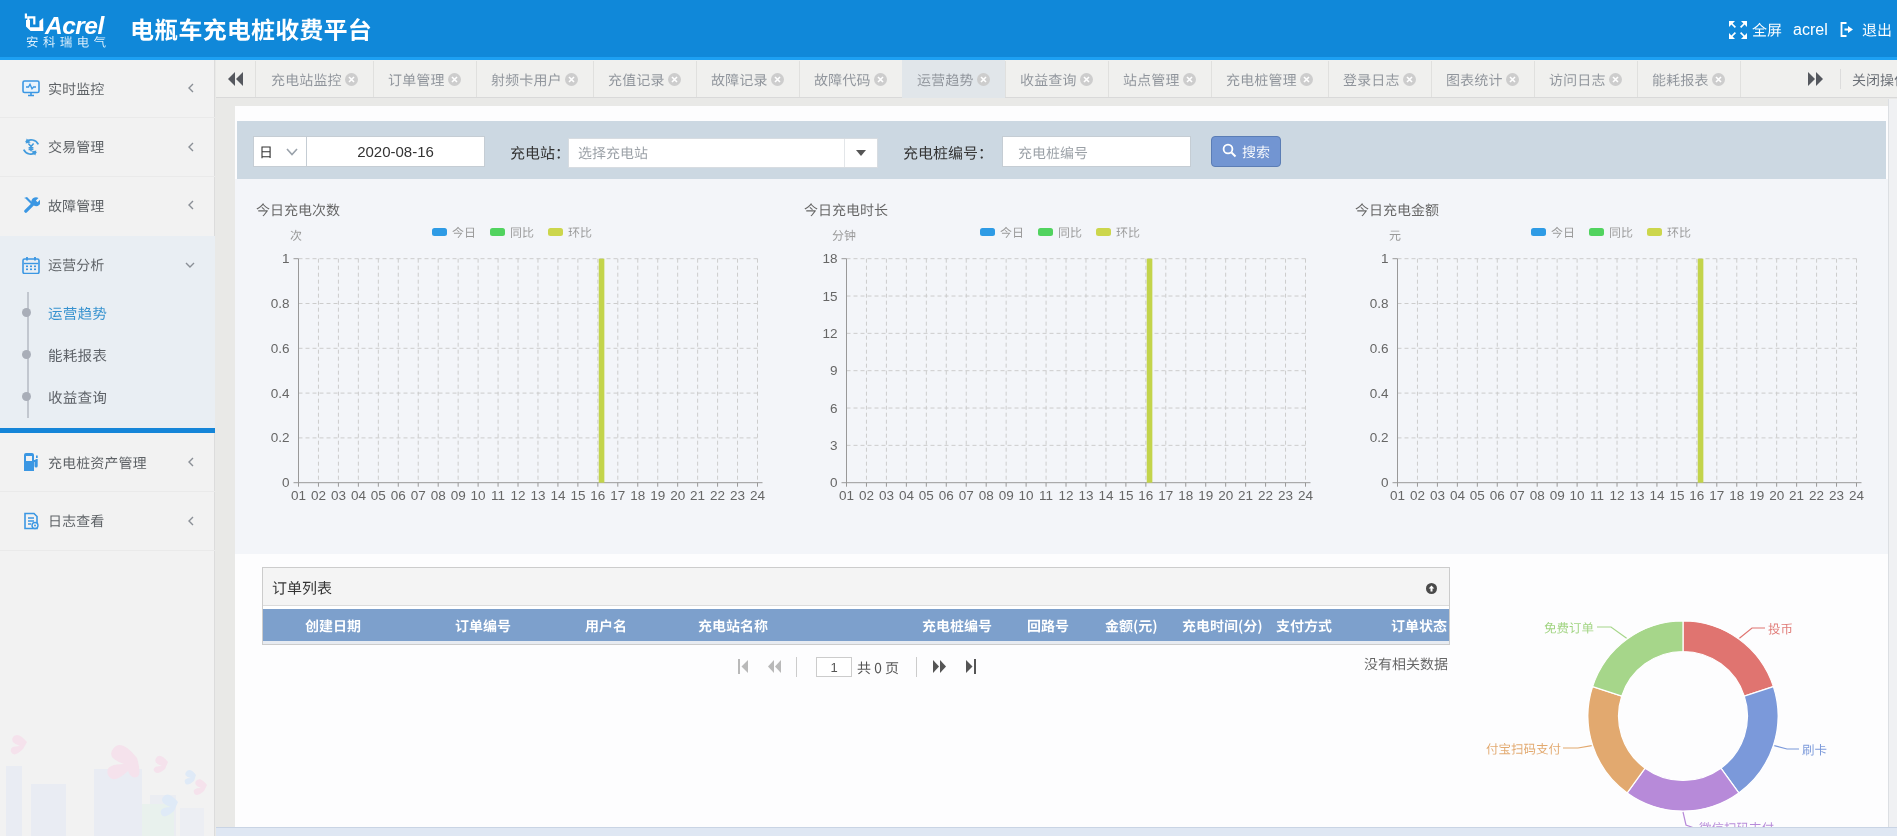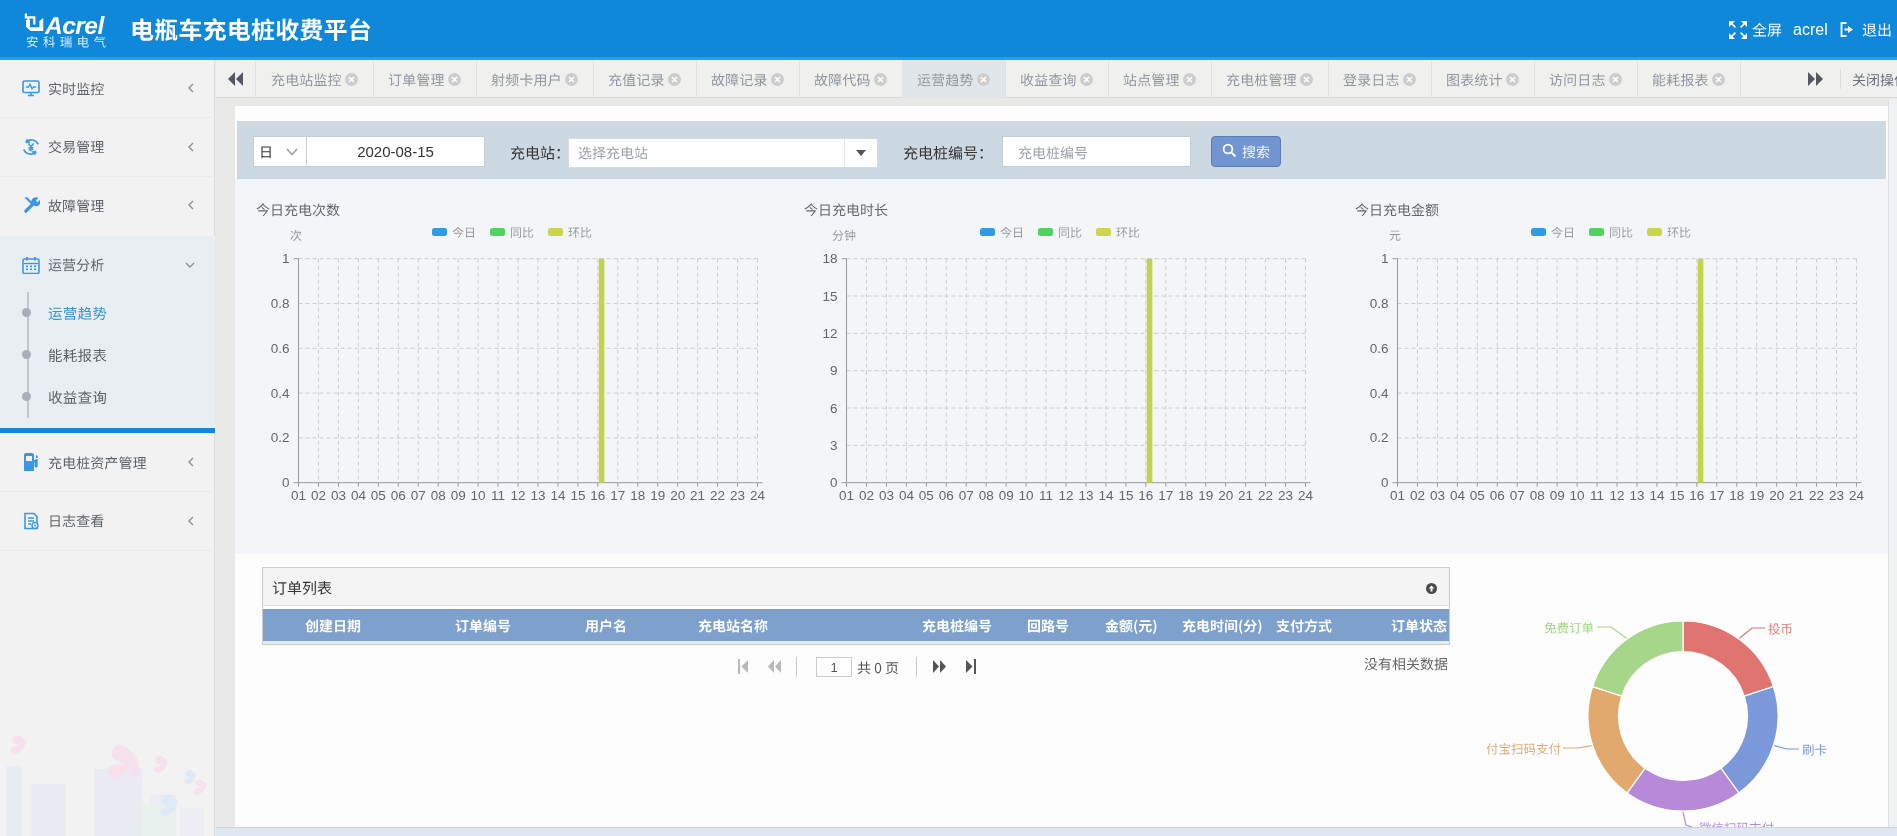--- a/index.html
+++ b/index.html
@@ -609,21 +609,21 @@
     <div class="abs" style="left:253px;top:136px;width:54px;height:31px;background:#fff;border:1px solid #c5cdd4"></div>
     <svg class="t" style="left:259.0px;top:140.5px;fill:#333" width="14" height="21" viewBox="0 0 14 21">
       <g transform="translate(0,16.2) scale(0.01400)">
         <use href="#r65e5" x="0"></use>
       </g>
     </svg>
     <svg class="abs" style="left:286px;top:148px" width="12" height="8" viewBox="0 0 12 8">
       <path d="M1 1 L6 6.5 L11 1" fill="none" stroke="#9aa2ab" stroke-width="1.6"></path>
     </svg>
     <div class="abs" style="left:306px;top:136px;width:179px;height:31px;background:#fff;border:1px solid #c5cdd4"></div>
-    <div class="abs" style="left:306px;top:143px;width:179px;height:18px;text-align:center;font-size:15px;color:#333">2020-08-15</div>
+    <div class="abs" style="left:306px;top:143px;width:179px;height:18px;text-align:center;font-size:15px;color:#333">2020-08-16</div>
     <svg class="t" style="left:510.0px;top:140.5px;fill:#333" width="60" height="23" viewBox="0 0 60 23">
       <g transform="translate(0,17.6) scale(0.01500)">
         <use href="#r5145" x="0"></use>
         <use href="#r7535" x="1000"></use>
         <use href="#r7ad9" x="2000"></use>
         <use href="#rff1a" x="3000"></use>
       </g>
     </svg>
     <div class="abs" style="left:568px;top:138px;width:310px;height:30px;background:#fff;border:1px solid #d7dce1"></div>
     <svg class="t" style="left:578.0px;top:142.0px;fill:#9aa0a6" width="70" height="21" viewBox="0 0 70 21">

